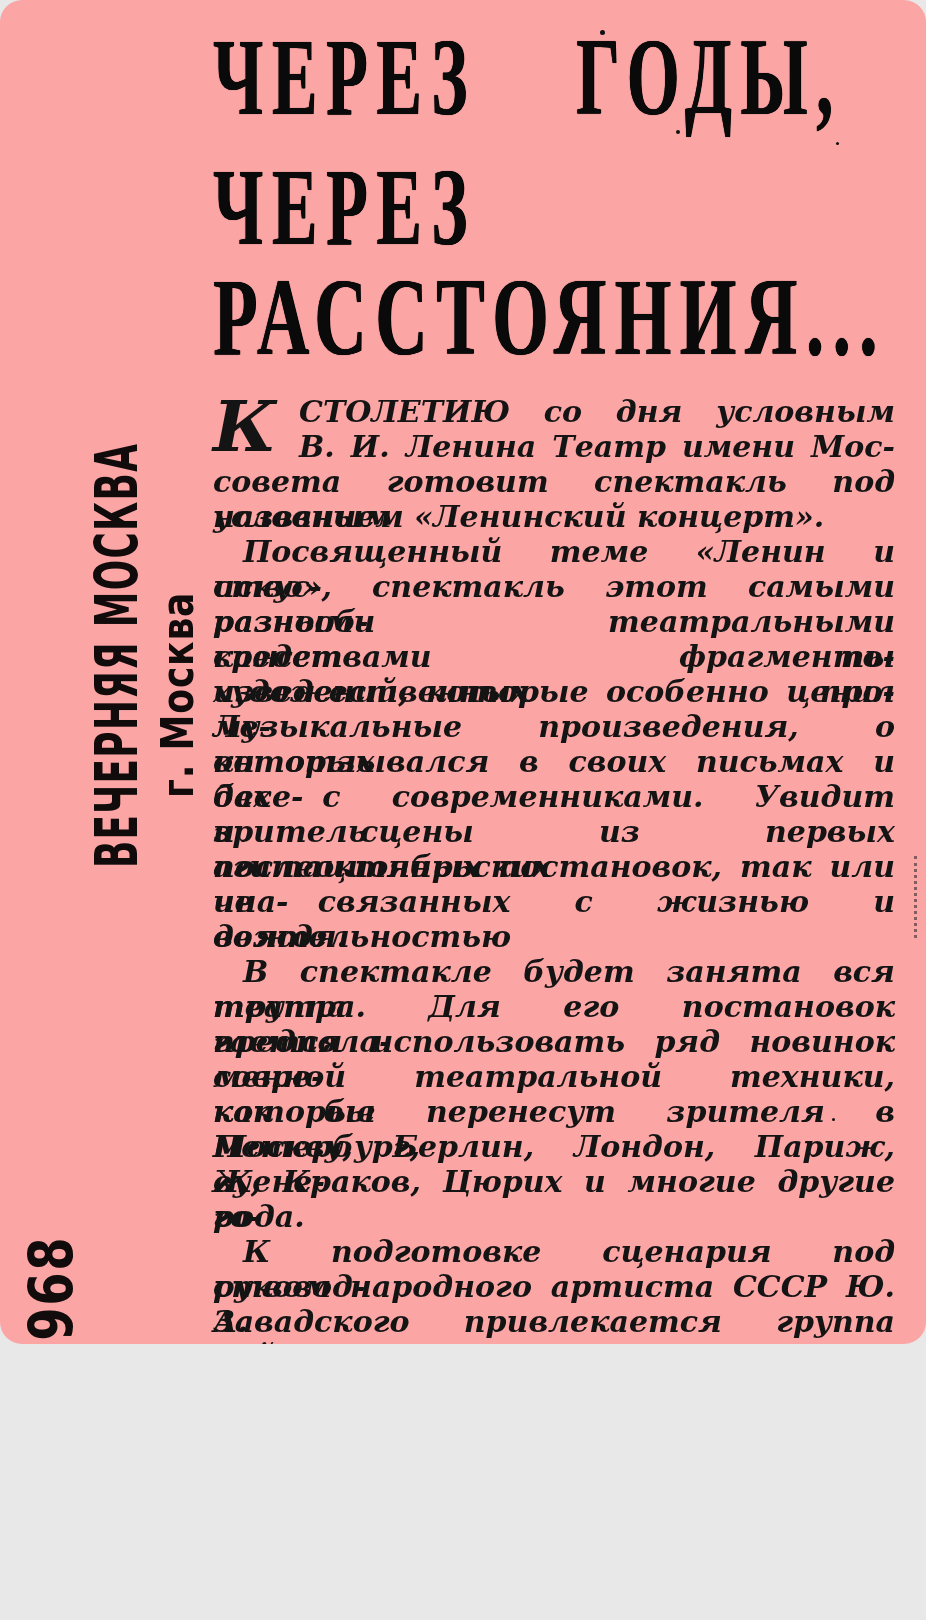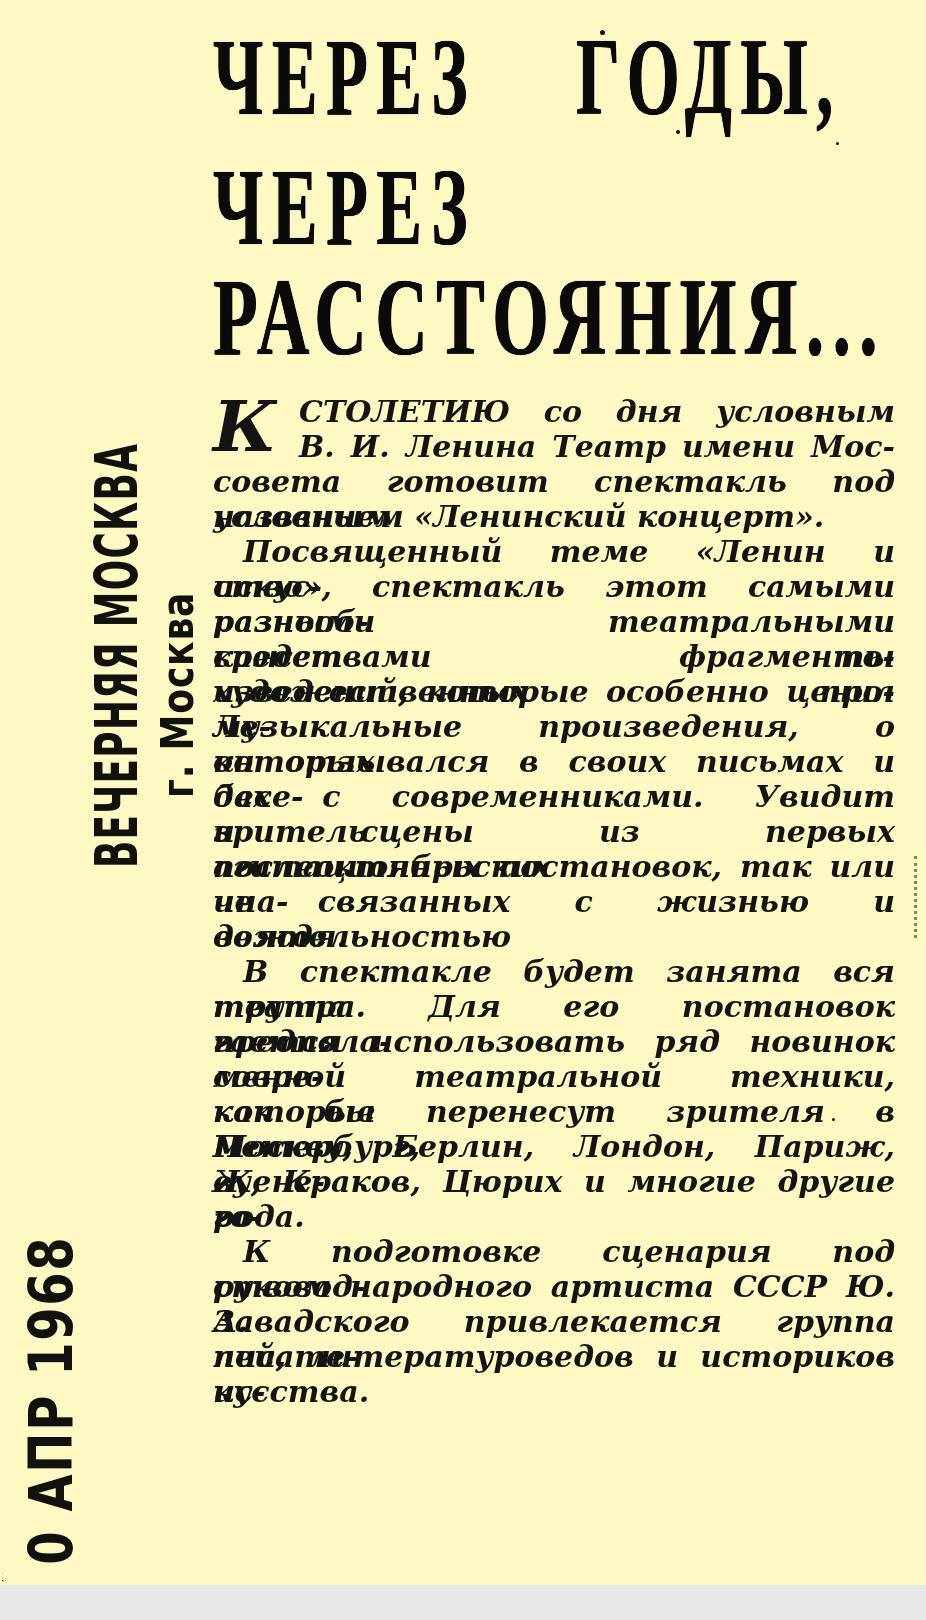--- a/index.html
+++ b/index.html
@@ -1,18 +1,18 @@
 <!DOCTYPE html>
 <html><head>
 <meta charset="utf-8">
 <style>
   html,body{margin:0;padding:0;background:#e8e8e8;}
   .page{
-    position:relative;width:926px;height:1585px;background:#fef9c3;
-    overflow:hidden;color:#0c0c0c;
+    position:relative;width:926px;height:1344px;background:#fca5a5;
+    overflow:hidden;color:#0c0c0c;border-radius:22px;
   }
   
   .hl{
     position:absolute;left:213px;white-space:nowrap;line-height:1;
     font-family:"Liberation Serif","DejaVu Serif",serif;font-weight:700;
     color:#0a0a0a;transform-origin:left top;
     text-shadow:0 0 1px #000, 1px 0 0 #000;
   }
   #hl1{top:22px;  font-size:110px;letter-spacing:14px;word-spacing:120px;transform:scaleX(0.62);}
   #hl2{top:152px; font-size:110px;letter-spacing:14px;transform:scaleX(0.62);}

